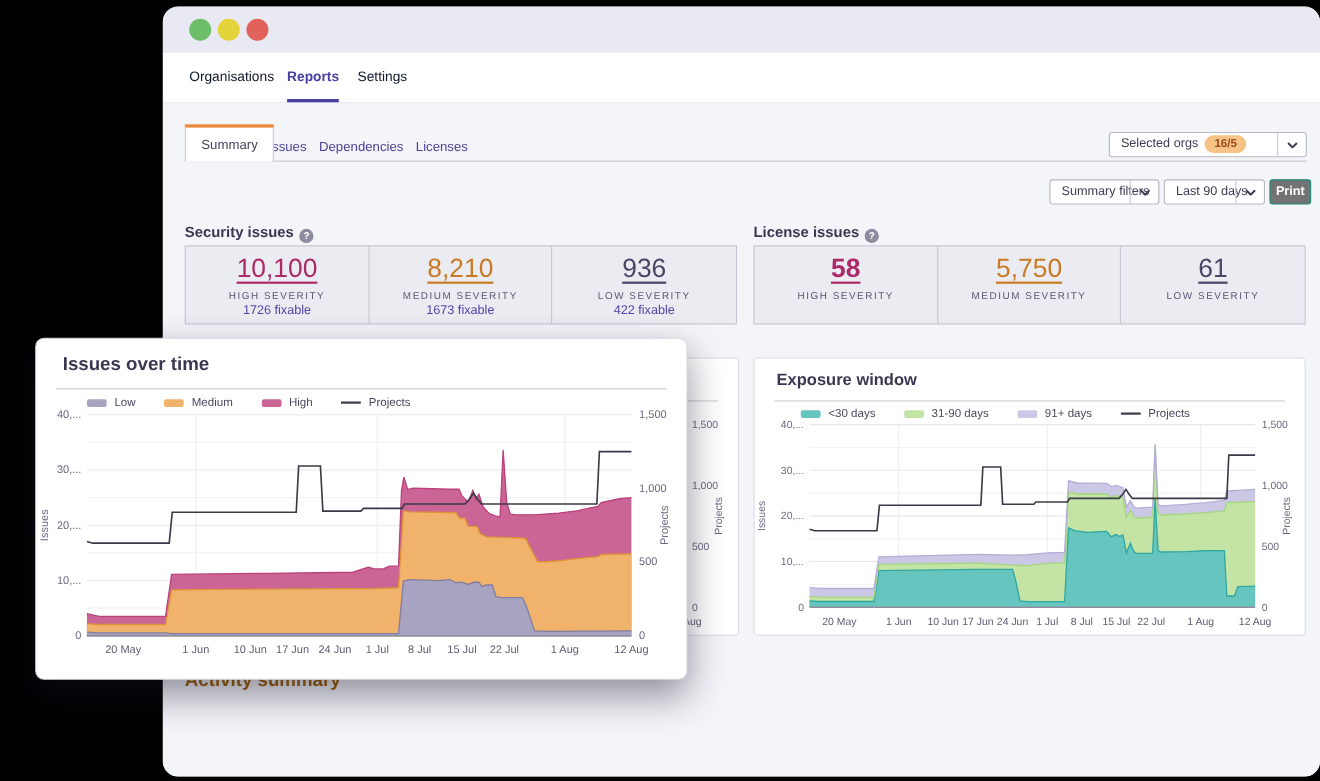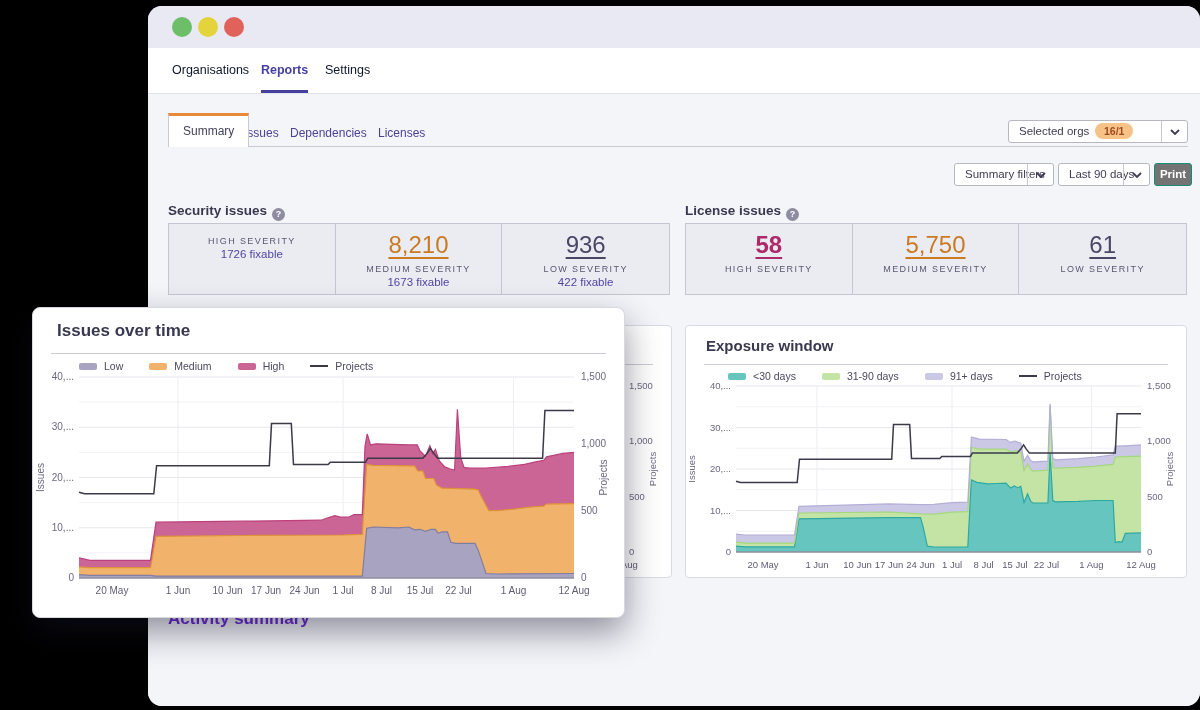--- a/index.html
+++ b/index.html
@@ -62,21 +62,21 @@
   .legend .sw { width:18px; height:7px; border-radius:2px; margin-right:7px; }
   .legend .ln { width:18px; height:2px; margin-right:7px; }
   .chart-svg { position:absolute; left:0; }
 
   
   .overlay-card { position:absolute; left:32px; top:307px; width:593px; height:311px; background:#fff;
     border:1px solid #d8d8e0; border-radius:8px; box-shadow:0 14px 34px rgba(20,20,40,.45); z-index:10; }
   .overlay-card .chart-title { left:24px; top:13px; font-size:17px; }
   .overlay-card .chart-divider { top:45px; }
 
-  .activity-heading { position:absolute; font-size:17px; font-weight:bold; color:#6d28d9; z-index:1; }
+  .activity-heading { position:absolute; font-size:17px; font-weight:bold; color:#a16207; z-index:1; }
 </style>
 </head>
 <body>
 
 <div class="canvas">
 
   <div class="app-window">
 
     <div class="titlebar">
       <span class="traffic t-green" style="background: rgb(108, 190, 105);"></span>
@@ -93,21 +93,21 @@
     <div class="content">
 
       <div class="tabs-border" style="top:52px;"></div>
       <div class="tab active" style="left:20px; top:19px;">Summary</div>
       <div class="tab" style="left:96px; top:25px;">Issues</div>
       <div class="tab" style="left:142px; top:25px;">Dependencies</div>
       <div class="tab" style="left:230px; top:25px;">Licenses</div>
 
       <div class="org-select" style="top:26px;padding-left:23px;">
         <span class="lbl">Selected orgs</span>
-        <span class="org-badge">16/1</span>
+        <span class="org-badge">16/5</span>
         <span class="dd-chev">
           <svg width="10" height="6" viewBox="0 0 10 6">
               <path d="M1 1 L5 5 L9 1" fill="none" stroke="#3e3c52" stroke-width="1.8"></path>
             </svg>
         </span>
       </div>
 
       <div class="btn btn-filters" style="top:69px;">
         <span class="lbl">Summary filters</span>
         <span class="dd-chev">
@@ -126,20 +126,21 @@
       </div>
       <div class="btn btn-print" style="top:69px;">
         <span class="plbl">Print</span>
       </div>
 
       <div class="sec-heading" style="left:20px; top:109px;">
         <span>Security issues</span><span class="help-dot">?</span>
       </div>
       <div class="sev-group" style="left:20px; top:129px;">
         <div class="sev-cell">
+          <div class="sev-num" style="color: rgb(173, 42, 105);">10,100</div>
           <div class="sev-label">HIGH SEVERITY</div>
           <div class="sev-sub">1726 fixable</div>
         </div>
         <div class="sev-cell">
           <div class="sev-num" style="color: rgb(201, 122, 34);">8,210</div>
           <div class="sev-label">MEDIUM SEVERITY</div>
           <div class="sev-sub">1673 fixable</div>
         </div>
         <div class="sev-cell">
           <div class="sev-num" style="color: rgb(74, 71, 102);">936</div>

